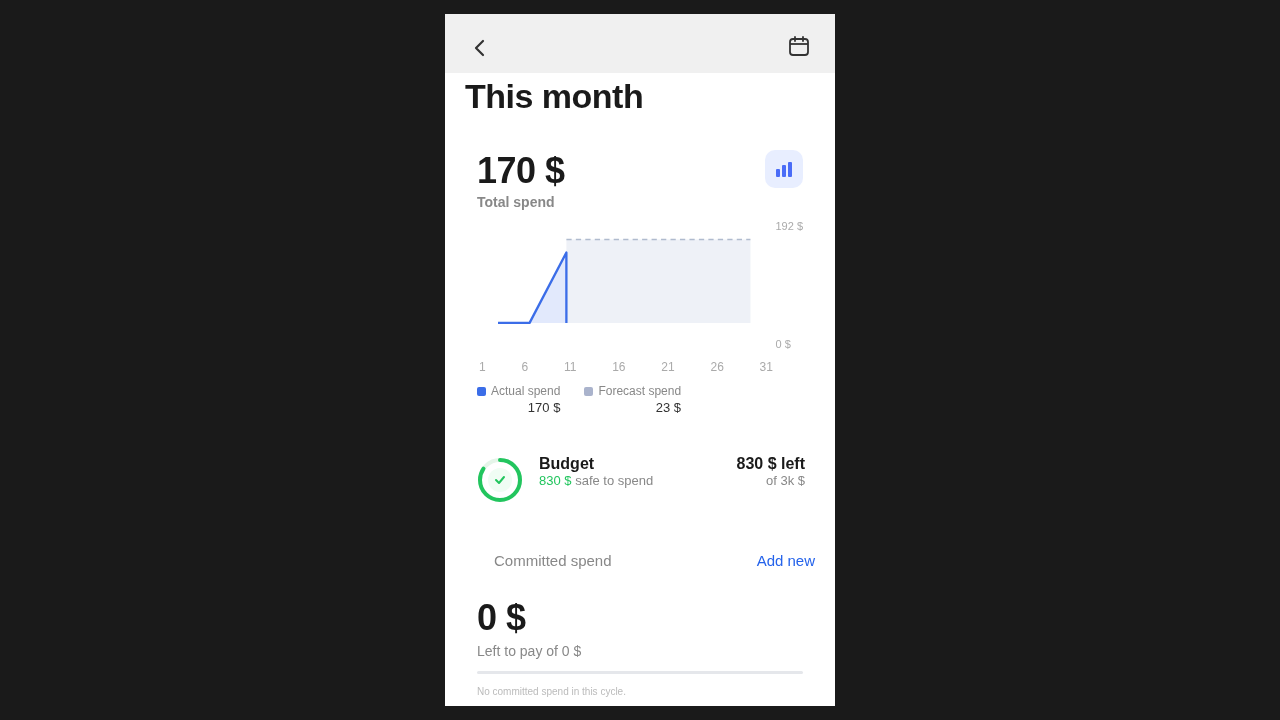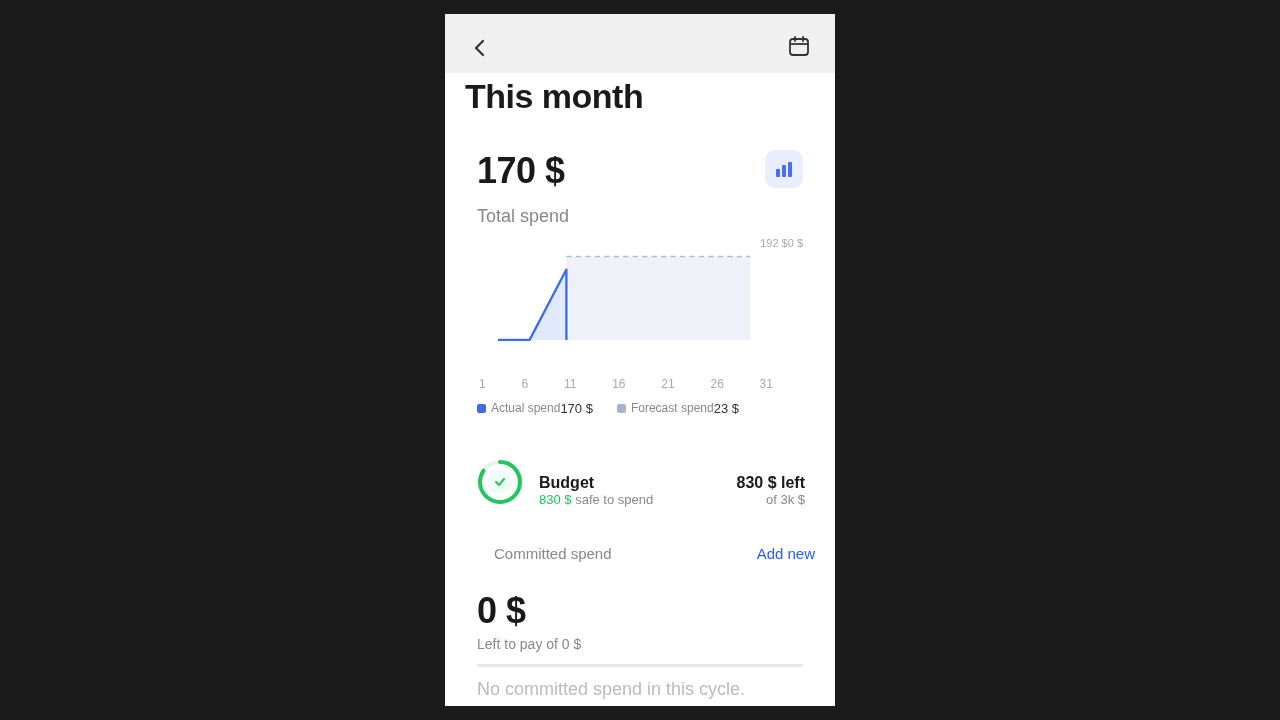--- a/index.html
+++ b/index.html
@@ -83,43 +83,44 @@
       border: none;
       border-radius: 10px;
       width: 38px;
       height: 38px;
       display: flex;
       align-items: center;
       justify-content: center;
       cursor: pointer;
     }
     .total-label {
-      font-size: 18px;
-      color: #888;
-      margin-top: 14px;
+      font-size: 14px;
+      color: #888;
+      margin-top: 2px;
       margin-bottom: 10px;
+      font-weight: bold;
     }
 
     
     .chart-area {
       position: relative;
       height: 130px;
       margin-bottom: 6px;
     }
     .chart-svg {
       width: 100%;
       height: 100%;
     }
     .chart-y-labels {
       position: absolute;
       right: 0;
       top: 0;
       height: 100%;
       display: flex;
-      flex-direction: row;
+      flex-direction: column;
       justify-content: space-between;
       font-size: 11px;
       color: #aaa;
     }
     .chart-x-labels {
       display: flex;
       justify-content: space-between;
       padding: 4px 0 0 2px;
       font-size: 12px;
       color: #aaa;
@@ -127,21 +128,21 @@
     }
 
     
     .legend {
       display: flex;
       gap: 24px;
       margin-top: 10px;
     }
     .legend-item {
       display: flex;
-      flex-direction: row;
+      flex-direction: column;
       text-align: right;
     }
     .legend-dot-row {
       display: flex;
       align-items: center;
       gap: 5px;
       margin-bottom: 2px;
     }
     .legend-dot {
       width: 9px;
@@ -153,26 +154,26 @@
       color: #888;
     }
     .legend-amount {
       font-size: 13px;
       color: #333;
       font-weight: 500;
     }
 
     
     .budget-card {
-      margin: 0 14px 20px;
+      margin: 0 14px 29px;
       background: #fff;
       border-radius: 18px;
       padding: 14px 16px;
       display: flex;
-      align-items: flex-end;
+      align-items: flex-start;
       gap: 14px;
     }
     .budget-ring {
       width: 50px;
       height: 50px;
       flex-shrink: 0;
     }
     .budget-info {
       flex: 1;
     }
@@ -248,21 +249,21 @@
       border-radius: 2px;
       margin-bottom: 12px;
     }
     .progress-bar-fill {
       height: 100%;
       width: 0%;
       background: #6366f1;
       border-radius: 2px;
     }
     .no-committed {
-      font-size: 18px;
+      font-size: 10px;
       color: #bbb;
     }
   </style>
 </head>
 <body>
 
 <div class="phone-container">
 
   <div class="header">
     <button class="back-btn">

